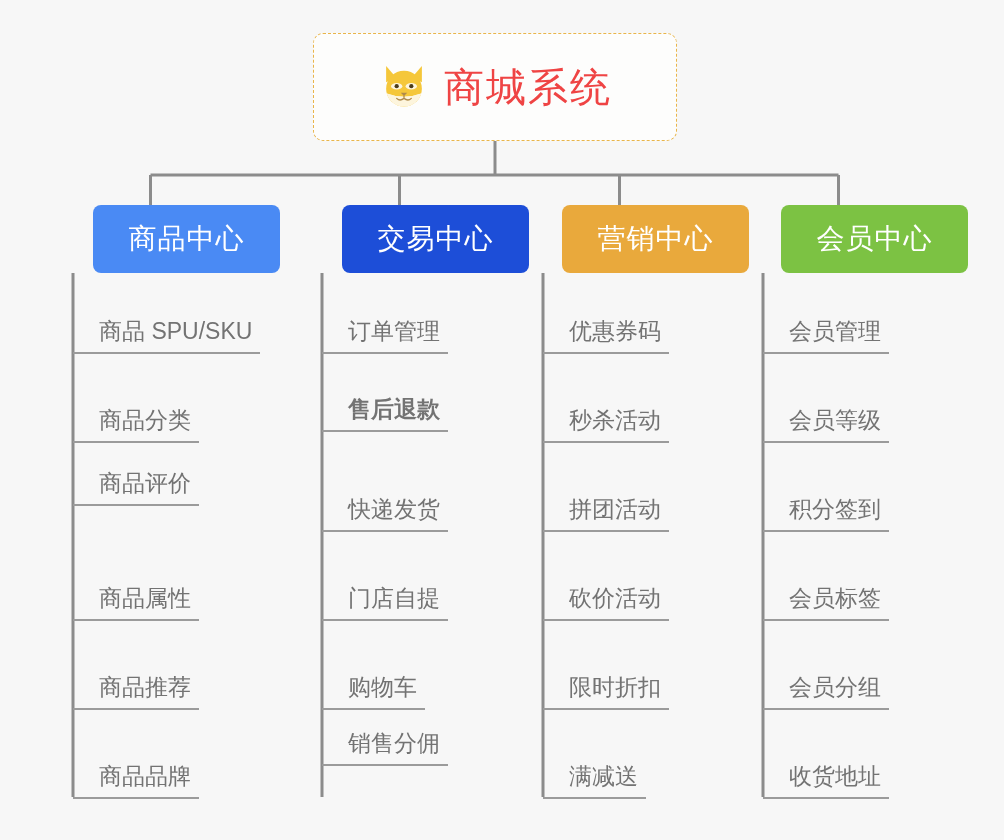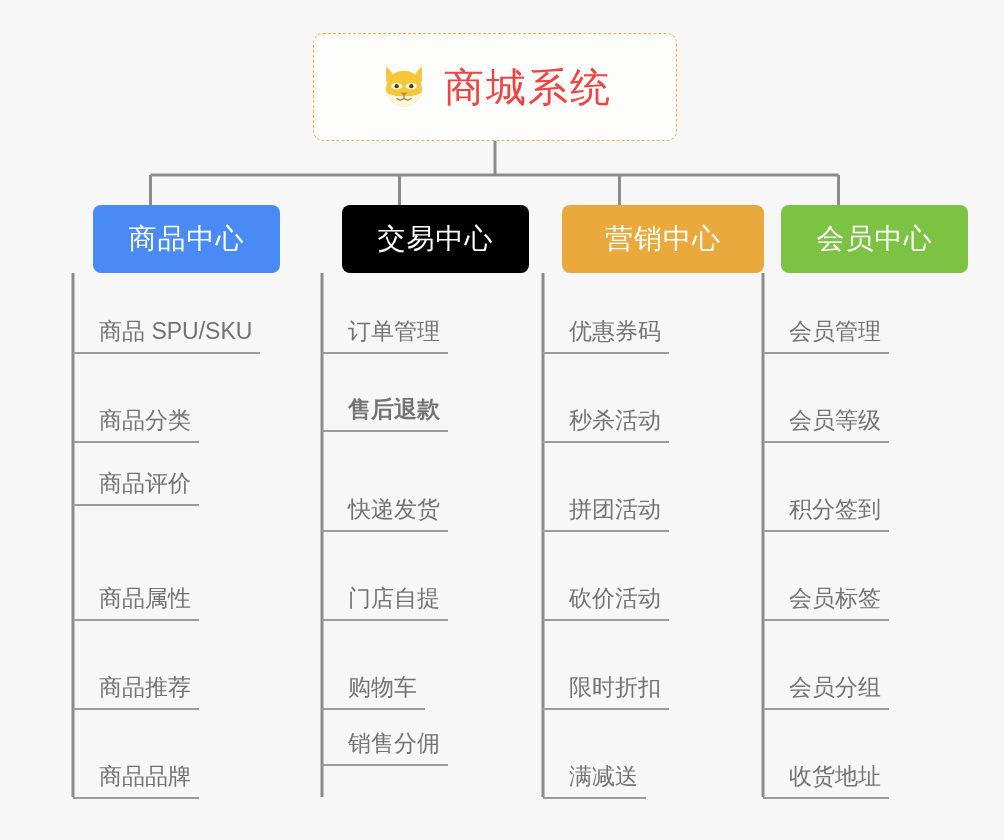--- a/index.html
+++ b/index.html
@@ -128,30 +128,30 @@
 
 <div class="cat-box" style="left: 57px; top: 205px; width: 187px; background: rgb(74, 138, 244);">
       <span>商品中心</span>
     </div>
     <div class="leaf" style="left: 73px; top: 316px;">商品 SPU/SKU</div>
     <div class="leaf" style="left: 73px; top: 405px;">商品分类</div>
     <div class="leaf" style="left: 73px; top: 468px;">商品评价</div>
     <div class="leaf" style="left: 73px; top: 583px;">商品属性</div>
     <div class="leaf" style="left: 73px; top: 672px;">商品推荐</div>
     <div class="leaf" style="left: 73px; top: 761px;">商品品牌</div>
-    <div class="cat-box" style="left: 306px; top: 205px; width: 187px; background: #000000;">
+    <div class="cat-box" style="left: 306px; top: 205px; width: 187px; background: #1d4ed8;">
       <span>交易中心</span>
     </div>
     <div class="leaf" style="left: 322px; top: 316px;">订单管理</div>
     <div class="leaf" style="left: 322px; top: 394px; font-weight: bold;">售后退款</div>
     <div class="leaf" style="left: 322px; top: 494px;">快递发货</div>
     <div class="leaf" style="left: 322px; top: 583px;">门店自提</div>
     <div class="leaf" style="left: 322px; top: 672px;">购物车</div>
     <div class="leaf" style="left: 322px; top: 728px;">销售分佣</div>
-    <div class="cat-box" style="left: 526px; top: 205px; width: 202px; background: rgb(233, 169, 60);">
+    <div class="cat-box" style="left: 526px; top: 205px; width: 187px; background: rgb(233, 169, 60);">
       <span>营销中心</span>
     </div>
     <div class="leaf" style="left: 543px; top: 316px;">优惠券码</div>
     <div class="leaf" style="left: 543px; top: 405px;">秒杀活动</div>
     <div class="leaf" style="left: 543px; top: 494px;">拼团活动</div>
     <div class="leaf" style="left: 543px; top: 583px;">砍价活动</div>
     <div class="leaf" style="left: 543px; top: 672px;">限时折扣</div>
     <div class="leaf" style="left: 543px; top: 761px;">满减送</div>
     <div class="cat-box" style="left: 745px; top: 205px; width: 187px; background: rgb(124, 194, 67);">
       <span>会员中心</span>

